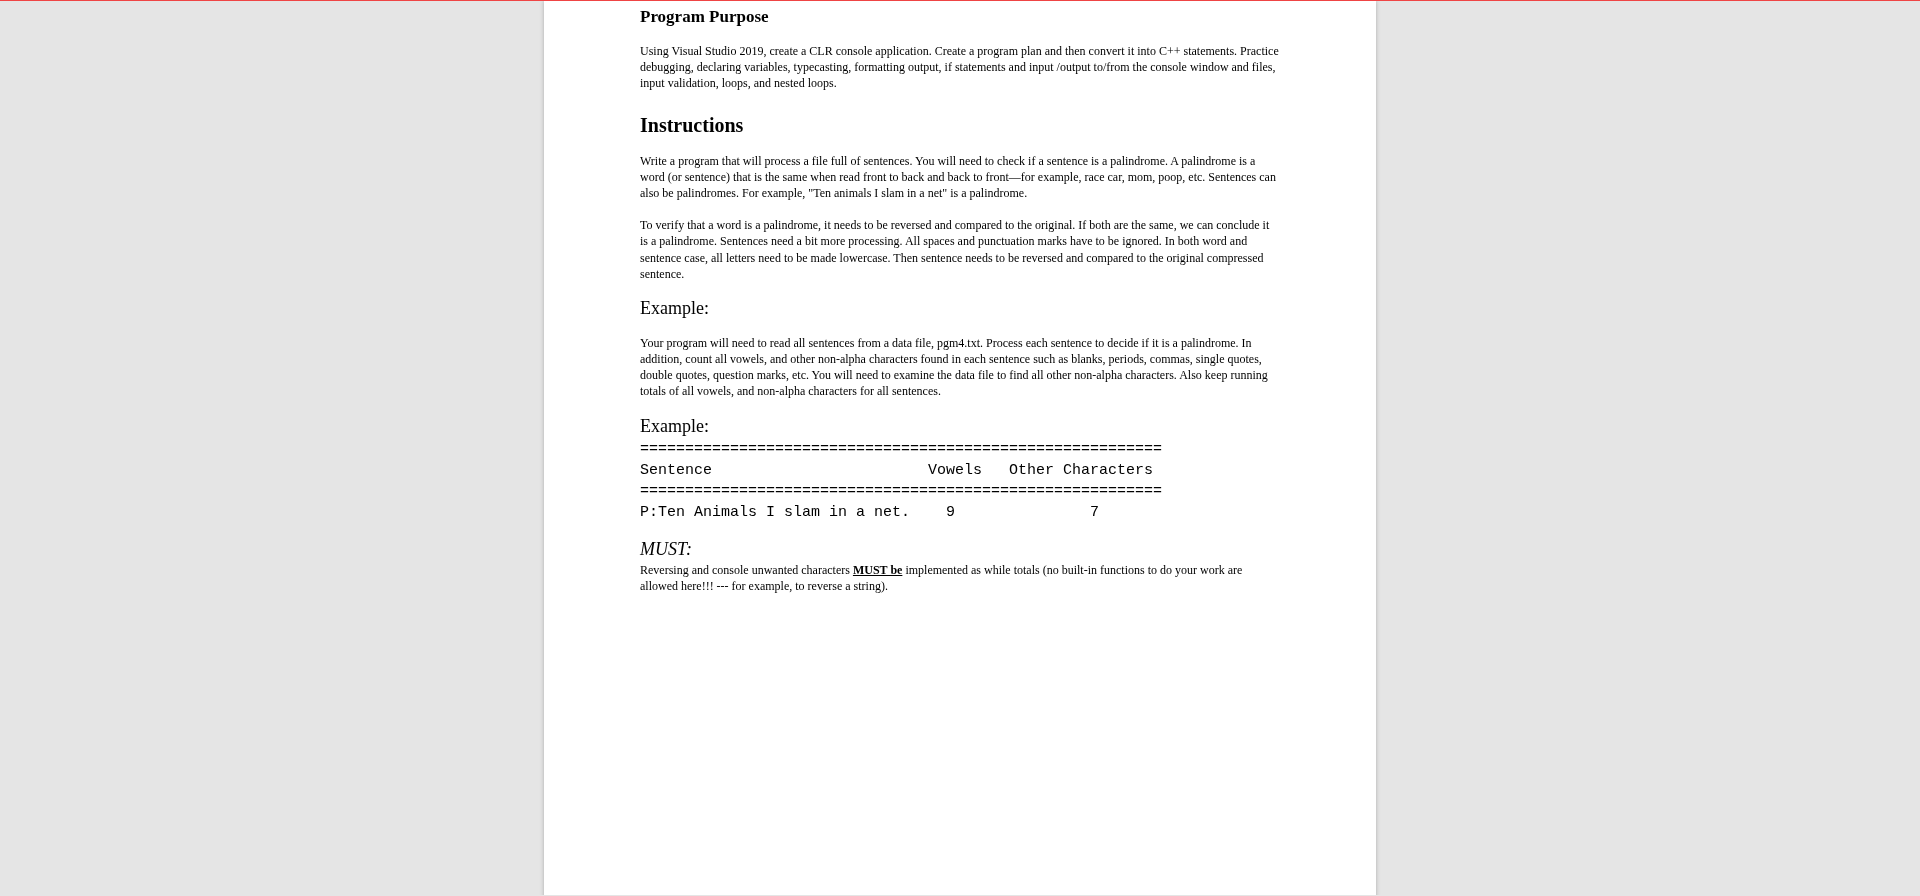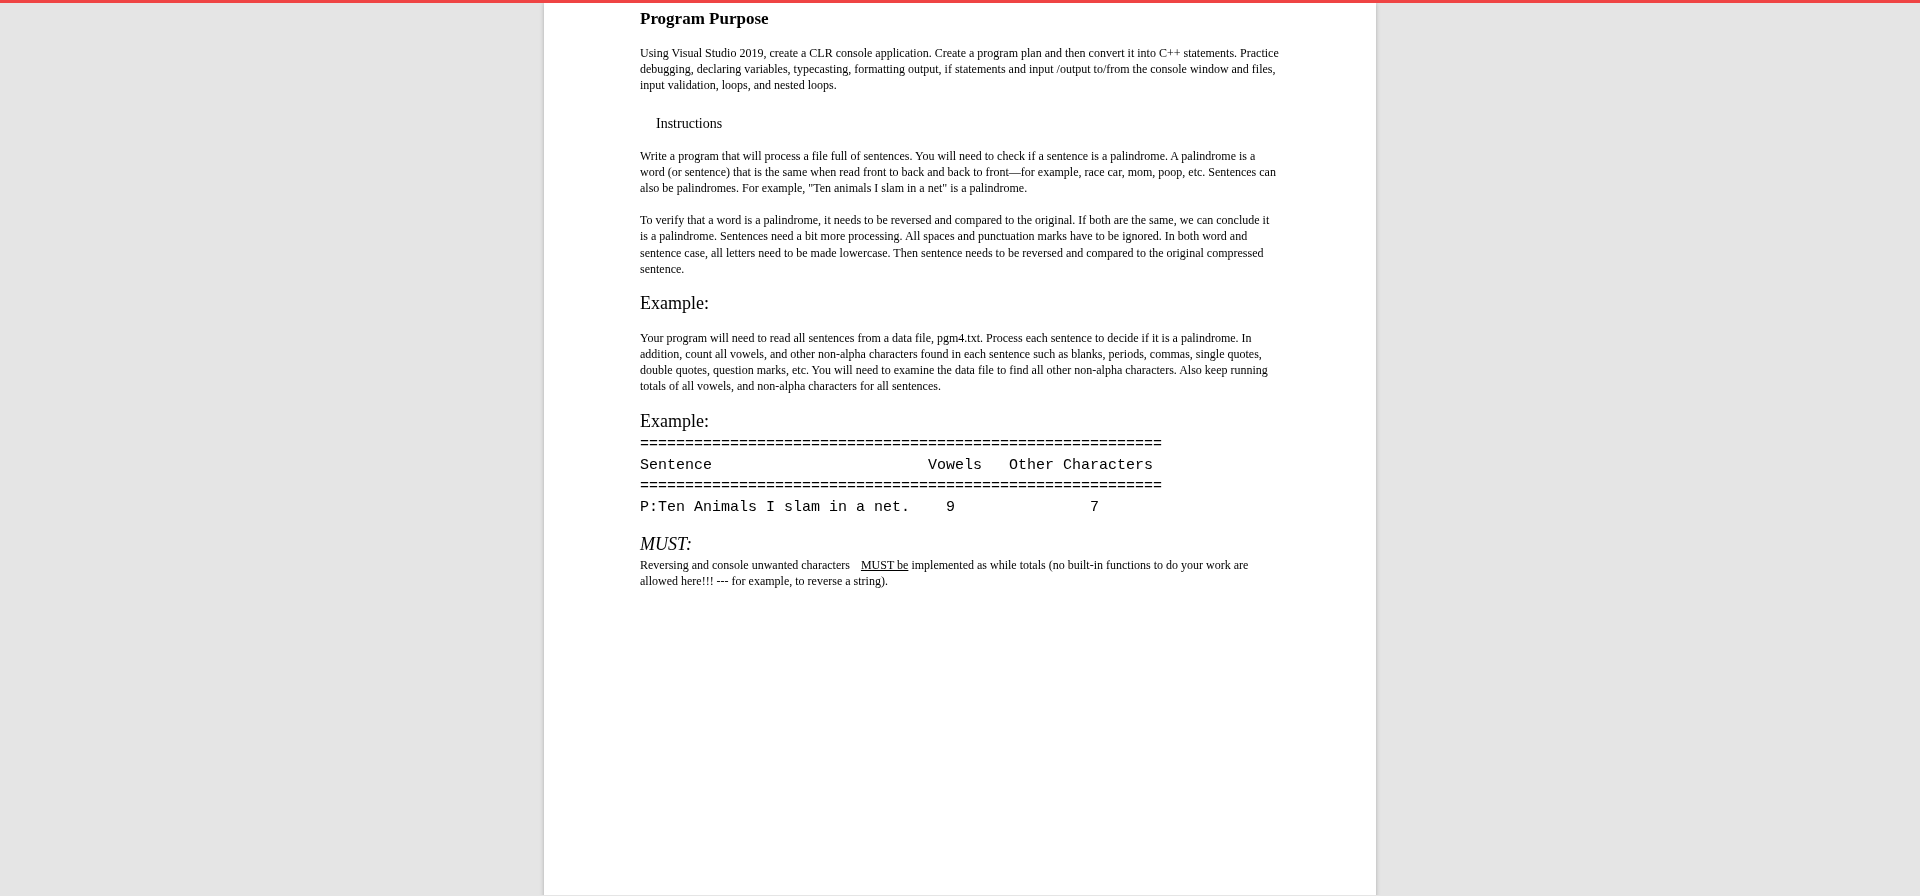--- a/index.html
+++ b/index.html
@@ -10,21 +10,21 @@
     color: #000;
     height: 100%;
     width: 100%;
   }
   .viewport {
     width: 100%;
     height: 895px;
     overflow-y: scroll;
     position: relative;
     box-sizing: border-box;
-    border-top: 3px solid #ef4444;
+    border-top: 1px solid #ef4444;
   }
   .page {
     width: 832px;
     margin: 0 auto;
     background: #fff;
     box-shadow: 0 0 4px rgba(0,0,0,0.25);
     padding: 0 96px 96px 96px;
     box-sizing: border-box;
     min-height: 1200px;
   }
@@ -50,28 +50,27 @@
     line-height: 1.4;
     margin: 2px 0 0 0;
     white-space: pre;
   }
   .notes-label {
     font-style: italic;
     font-size: 18px;
     margin: 16px 0 0 0;
   }
   .mustbe {
-    font-weight: normal;
+    font-weight: bold;
     text-decoration: underline;
-    margin-left: 8px;
   }
   h3.instructions {
-    font-size: 14px;
-    font-weight: normal;
-    margin: 22px 0 0 16px;
+    font-size: 20px;
+    font-weight: bold;
+    margin: 22px 0 0 0;
   }
   
 </style>
 </head>
 <body>
 
 <div class="viewport">
   <div class="page">
 
     <h3 class="section">Program Purpose</h3>

